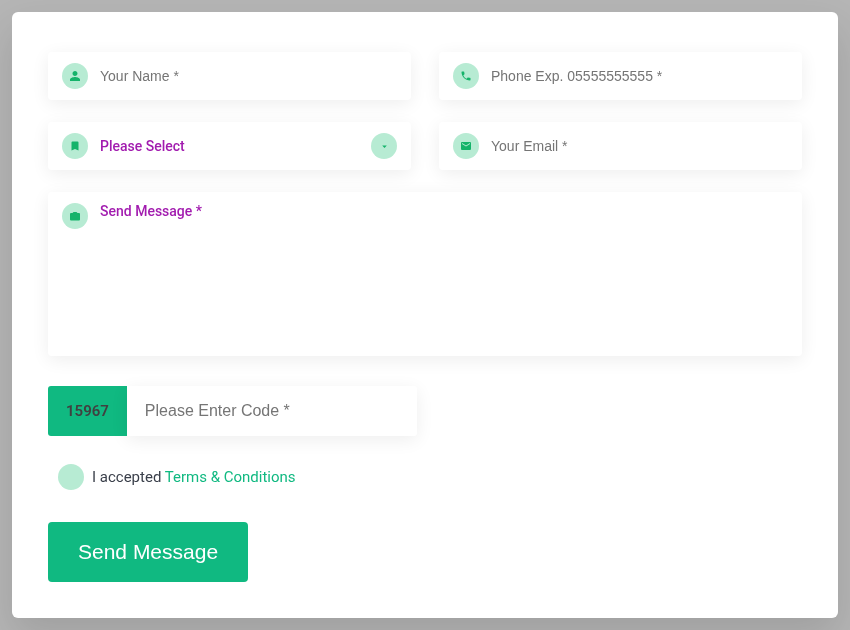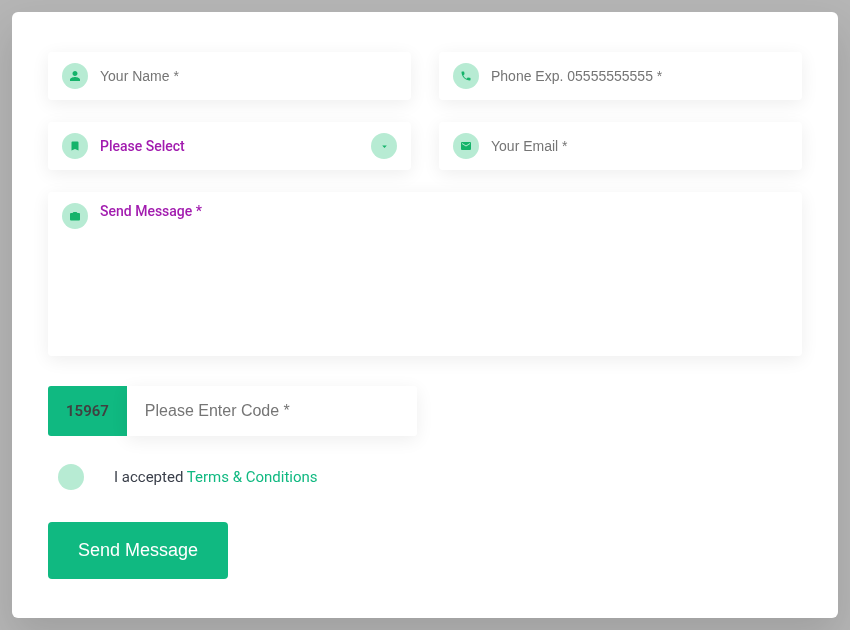--- a/index.html
+++ b/index.html
@@ -79,30 +79,30 @@
   }
   .captcha-input {
     background:#fff;
     box-shadow: 0 4px 18px rgba(0,0,0,0.07);
     border-radius: 0 3px 3px 0;
     display:flex; align-items:center;
     padding: 16px 18px;
     width: 290px;
   }
   .captcha-input .ph { font-size: 16px; }
-  .consent-row { display:flex; align-items:center; gap: 30px; padding-left: 10px; margin-bottom: 32px; }
+  .consent-row { display:flex; align-items:center; gap: 8px; padding-left: 10px; margin-bottom: 32px; }
   .check-circle {
     width: 26px; height: 26px; border-radius:50%;
     background:#b7ebd3;
   }
   .consent-text { color:#3a3f4a; font-size:15px; }
   .consent-text a { color:#10b981; text-decoration:none; }
   .submit {
     background:#10b981; color:#fff; border:none;
-    padding: 18px 30px; font-size:18px; font-weight:500;
+    padding: 18px 30px; font-size:21px; font-weight:500;
     border-radius:4px; cursor:pointer;
   }
 </style>
 </head>
 <body>
 
 <div class="card">
 
   <div class="row">
     <div class="field">

